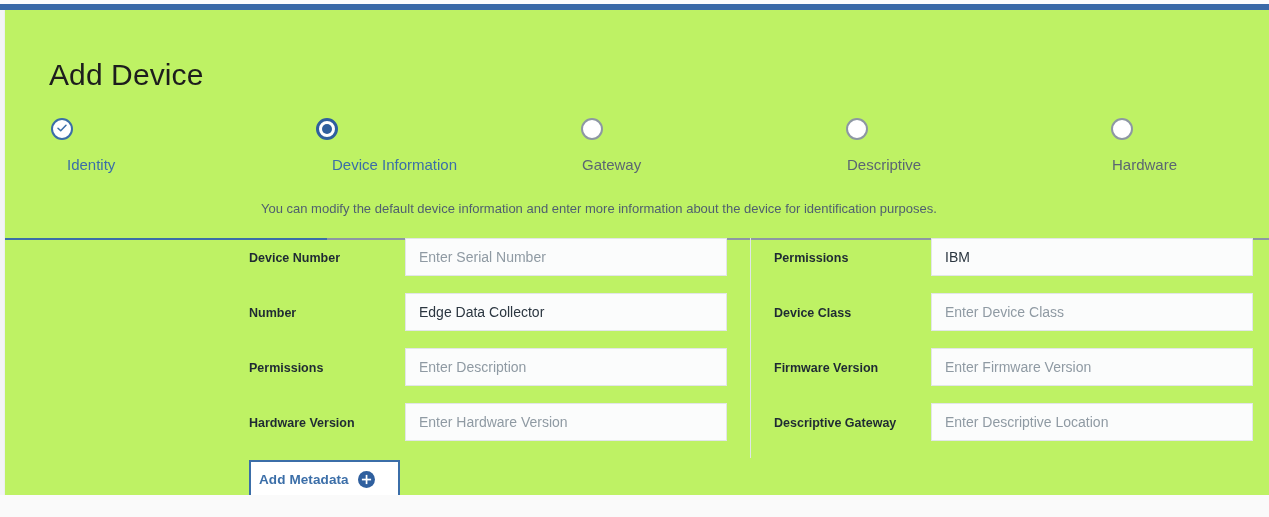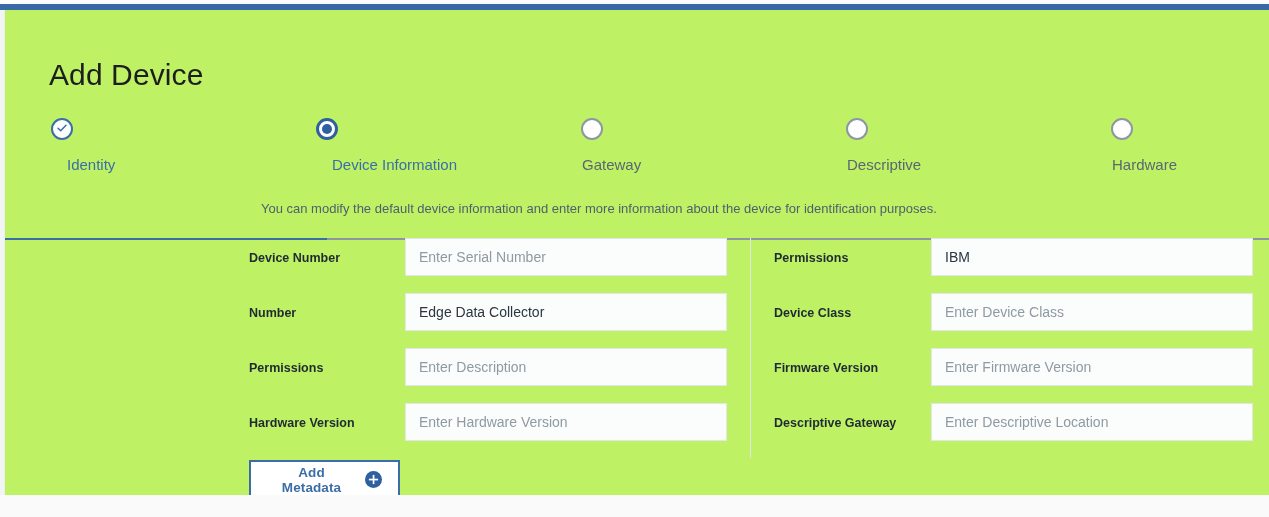--- a/index.html
+++ b/index.html
@@ -225,21 +225,21 @@
     height: 39px;
     box-sizing: border-box;
     border: 2px solid #3b6ea8;
     background: #ffffff;
     display: flex;
     align-items: center;
     justify-content: flex-start;
     gap: 9px;
     cursor: pointer;
     border-radius: 0;
-    padding: 16px;
+    padding: 8px;
   }
   #add-metadata-button .btn-text {
     font-family: "Liberation Sans", sans-serif;
     font-size: 13.5px;
     font-weight: 700;
     color: #3b6ea8;
     letter-spacing: 0.1px;
   }
   #add-metadata-button .plus-circle {
     width: 17px;

